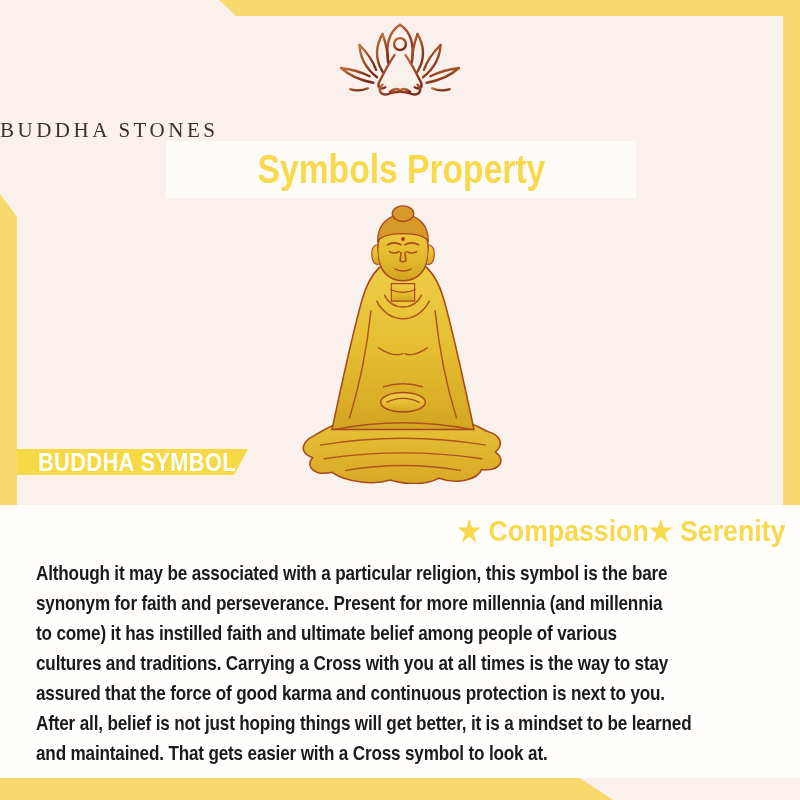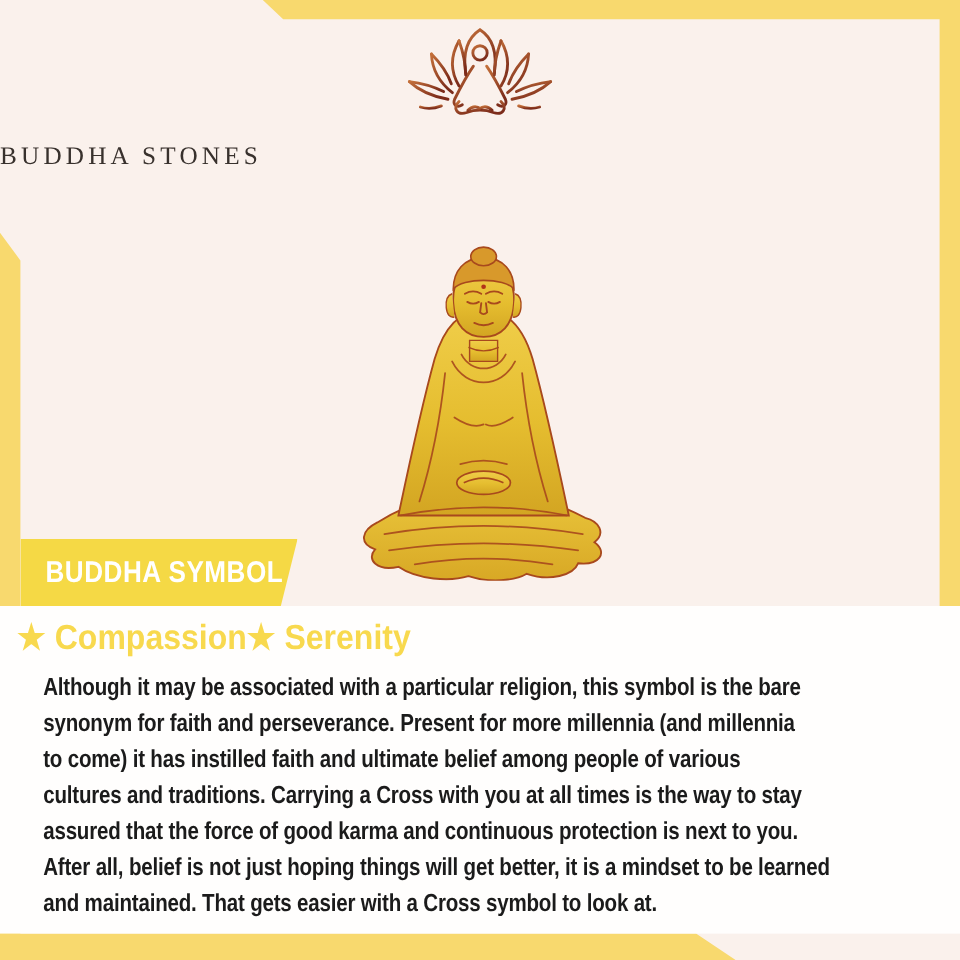--- a/index.html
+++ b/index.html
@@ -30,31 +30,31 @@
     display:flex;align-items:center;justify-content:center;
   }
   .title-banner .title{
     font-size:41px;font-weight:bold;color:#f8d94e;letter-spacing:0px;
     transform:scaleX(0.82);transform-origin:center center;white-space:nowrap;
   }
   
   .buddha{position:absolute;left:288px;top:202px;width:230px;height:282px;}
   
   .badge{
-    position:absolute;left:17px;top:449px;width:231px;height:56px;background:#f5d945;
+    position:absolute;left:17px;top:449px;width:231px;height:26px;background:#f5d945;
     clip-path:polygon(0 0,100% 0,calc(100% - 14px) 100%,0 100%);
     display:flex;align-items:center;
   }
   .badge .badge-label{
     color:#ffffff;font-weight:bold;font-size:25px;padding-left:24px;letter-spacing:0.5px;
     transform:scaleX(0.87);transform-origin:left center;white-space:nowrap;
   }
   
   .traits{
-    position:absolute;left:0;top:514px;width:800px;text-align:left;
+    position:absolute;left:0;top:514px;width:800px;text-align:right;
   }
   .traits .traits-text{
     display:inline-block;font-size:29px;font-weight:bold;color:#f8d94e;
     transform:scaleX(0.92);transform-origin:center center;white-space:nowrap;
   }
   
   .description{
     position:absolute;left:36px;top:558px;width:900px;
     font-size:20.5px;font-weight:bold;color:#1b1b1b;line-height:30px;
     letter-spacing:-0.2px;white-space:pre;
@@ -107,20 +107,23 @@
         <path d="M104,66 Q126,62 139,50"></path>
         <path d="M139,50 Q122,52 108,59"></path>
 
         <path d="M40,72 Q30,76 21,73"></path>
         <path d="M110,72 Q120,76 129,73"></path>
       </g>
     </svg>
     <div class="brand">BUDDHA STONES</div>
   </div>
 
+  <div class="title-banner">
+    <div class="title">Symbols Property</div>
+  </div>
 
   <div class="buddha">
     <svg width="230" height="282" viewBox="0 0 230 290">
       <defs>
         <linearGradient id="gold" x1="0" y1="0" x2="0" y2="1">
           <stop offset="0" stop-color="#f0ce4a"></stop>
           <stop offset="0.55" stop-color="#e5bd2f"></stop>
           <stop offset="1" stop-color="#d3a522"></stop>
         </linearGradient>
         <linearGradient id="gold2" x1="0" y1="0" x2="0" y2="1">

